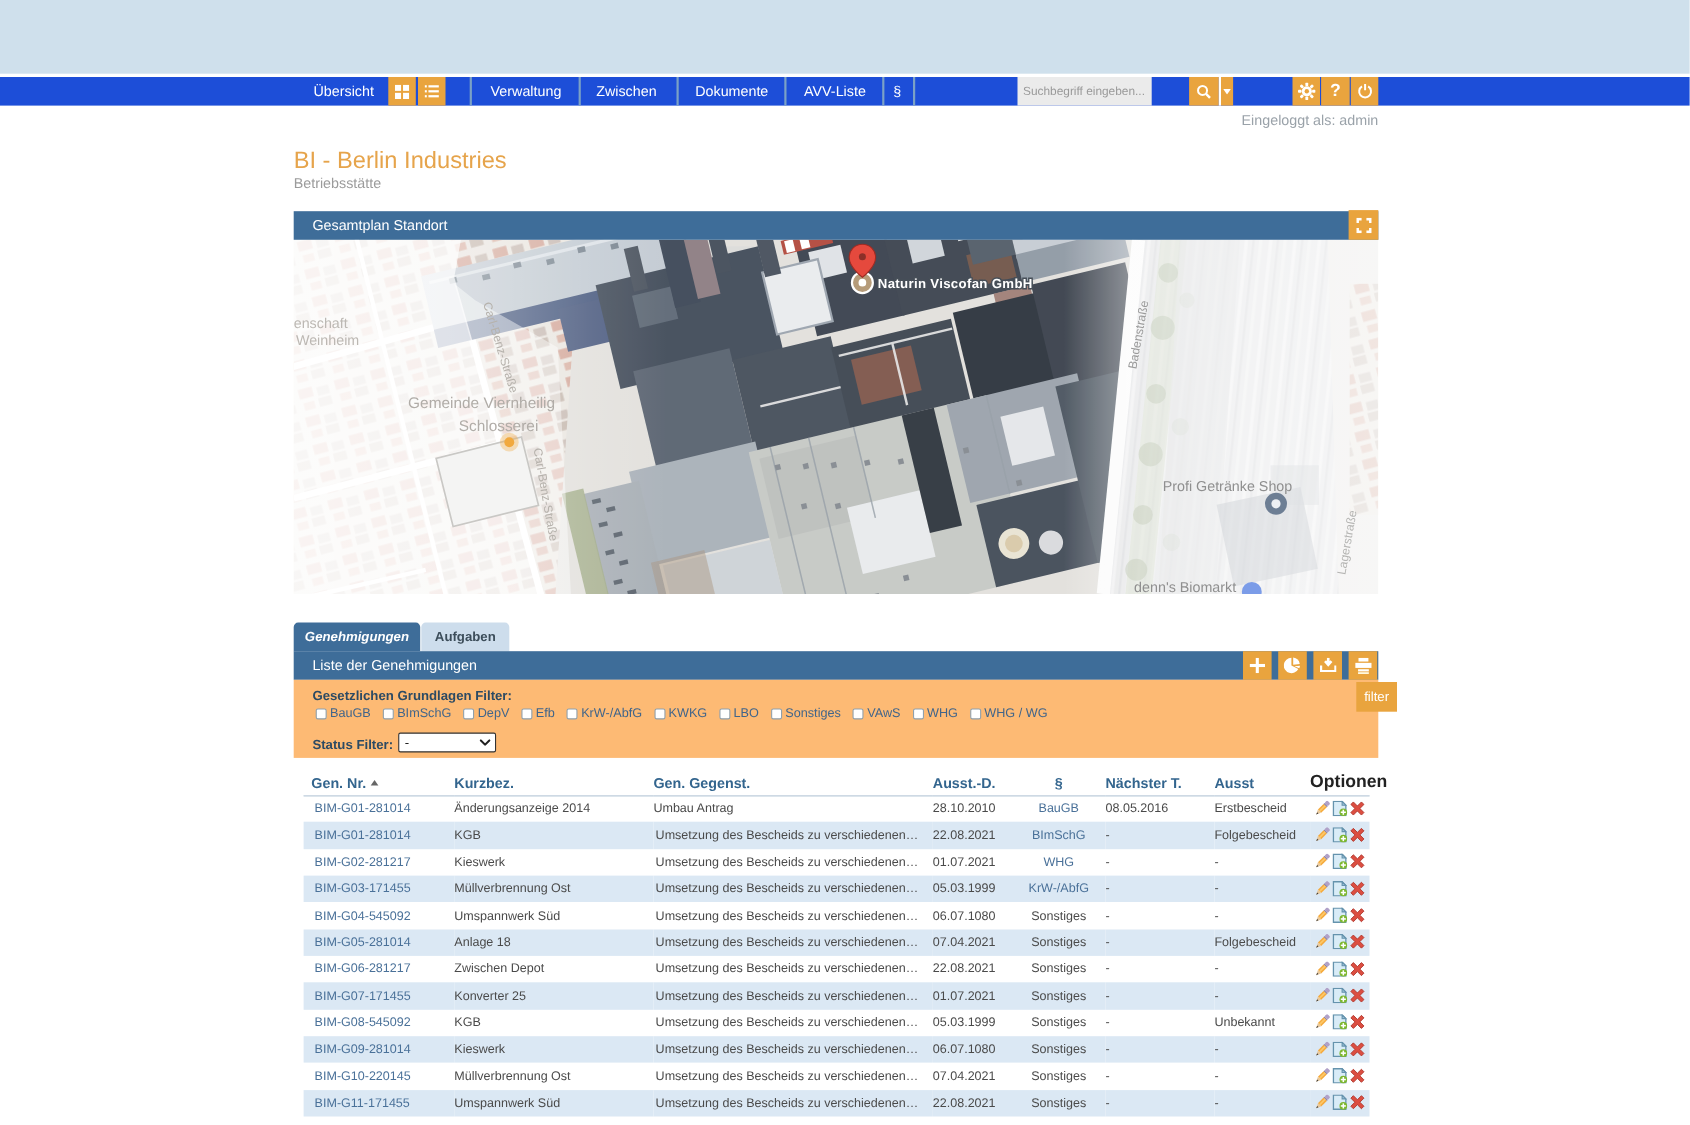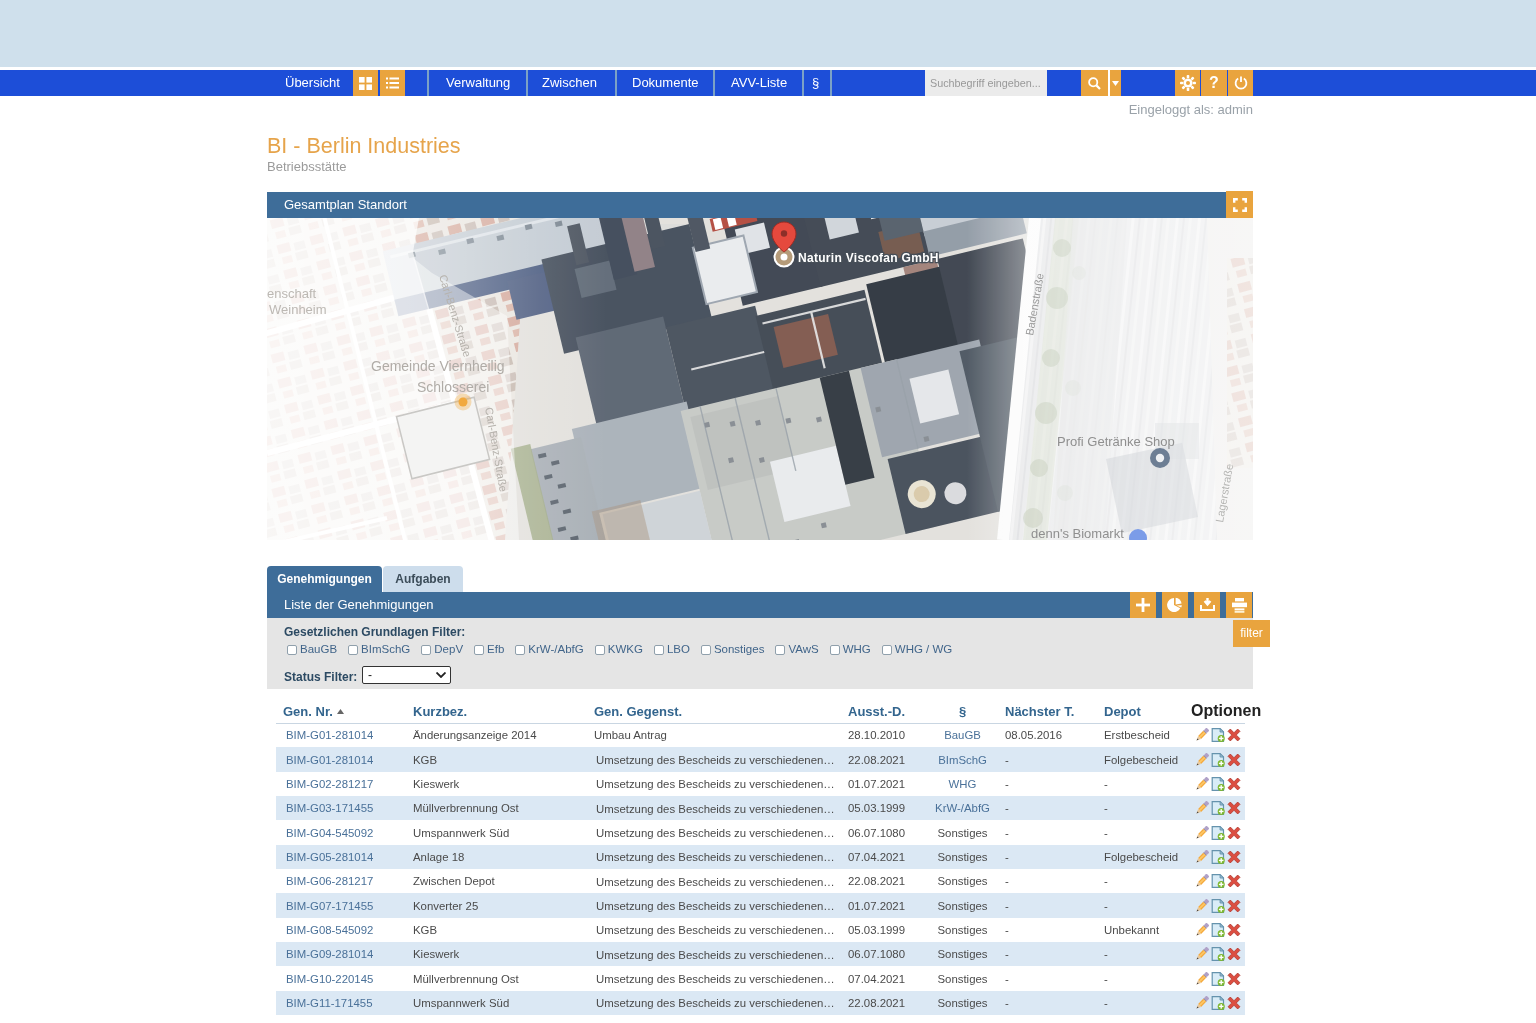--- a/index.html
+++ b/index.html
@@ -20,29 +20,29 @@
   .title { position:absolute; top:134px; left:0; color:#e6a44b; font-size:21.5px; font-weight:normal; }
   .subtitle { position:absolute; top:159px; left:0; color:#9b9b9b; font-size:13px; }
   
   .phead { position:absolute; top:192px; left:0; width:986px; height:26px; background:#3e6d99;
            color:#fff; font-size:13px; line-height:26px; }
   .phead span { margin-left:17px; }
   .map { position:absolute; top:218px; left:0; width:986px; height:322px; overflow:hidden; }
   
   .tab1 { position:absolute; top:566px; left:0; width:115px; height:26px; background:#3e6d99;
           color:#fff; font-weight:bold; font-size:12px; line-height:26px; text-align:center;
-          border-radius:4px 4px 0 0; }
+          border-radius:4px 4px 0 0;font-style:italic; }
   .tab2 { position:absolute; top:566px; left:116px; width:80px; height:26px; background:#cdddec;
           color:#3c4d5a; font-weight:bold; font-size:12px; line-height:26px; text-align:center;
           border-radius:4px 4px 0 0; }
   .lbar { position:absolute; top:592px; left:0; width:986px; height:26px; background:#3e6d99;
           color:#fff; font-size:13px; line-height:26px; }
   .lbar span { margin-left:17px; }
   
-  .filter { position:absolute; top:618px; left:0; width:986px; height:71px; background:#e5e5e5; }
+  .filter { position:absolute; top:618px; left:0; width:986px; height:71px; background:#fdba74; }
   .flabel { position:absolute; left:17px; top:7px; font-size:12px; font-weight:bold; color:#2c4a63; }
   .cbrow { position:absolute; left:20px; top:25px; font-size:11.5px; color:#41658a; white-space:nowrap; }
   .cbrow label { margin-right:11px; }
   .cb { display:inline-block; width:10px; height:10px; background:#fff; border:1px solid #90a0ac;
         border-radius:2px; vertical-align:-1.5px; margin-right:3px; }
   .slabel { position:absolute; left:17px; top:52px; font-size:12px; font-weight:bold; color:#2c4a63; }
   .sel { position:absolute; left:95px; top:48px; width:89px; height:18px; background:#fff;
          border:1px solid #333; border-radius:2px; font-size:12px; color:#222; line-height:16px;
          padding-left:5px; }
   .sel svg { position:absolute; right:4px; top:5px; }
@@ -416,21 +416,21 @@
   <thead>
   <tr>
     <th style="padding-left:7px;">Gen. Nr. <svg width="9" height="8" viewBox="0 0 9 8">
               <path d="M4.5 1 L8 6 H1 Z" fill="#666"></path>
             </svg></th>
     <th>Kurzbez.</th>
           <th>Gen. Gegenst.</th>
           <th>Ausst.-D.</th>
     <th class="c">§</th>
           <th>Nächster T.</th>
-          <th>Depot</th>
+          <th>Ausst</th>
     <th style="color:#222; font-size:16px;">Optionen</th>
   </tr>
   </thead>
   <tbody id="tbody">
   <tr>
           <td class="blue pl">BIM-G01-281014</td>
           <td>Änderungsanzeige 2014</td>
           <td>Umbau Antrag</td>
           <td>28.10.2010</td>
           <td class="c blue">BauGB</td>

